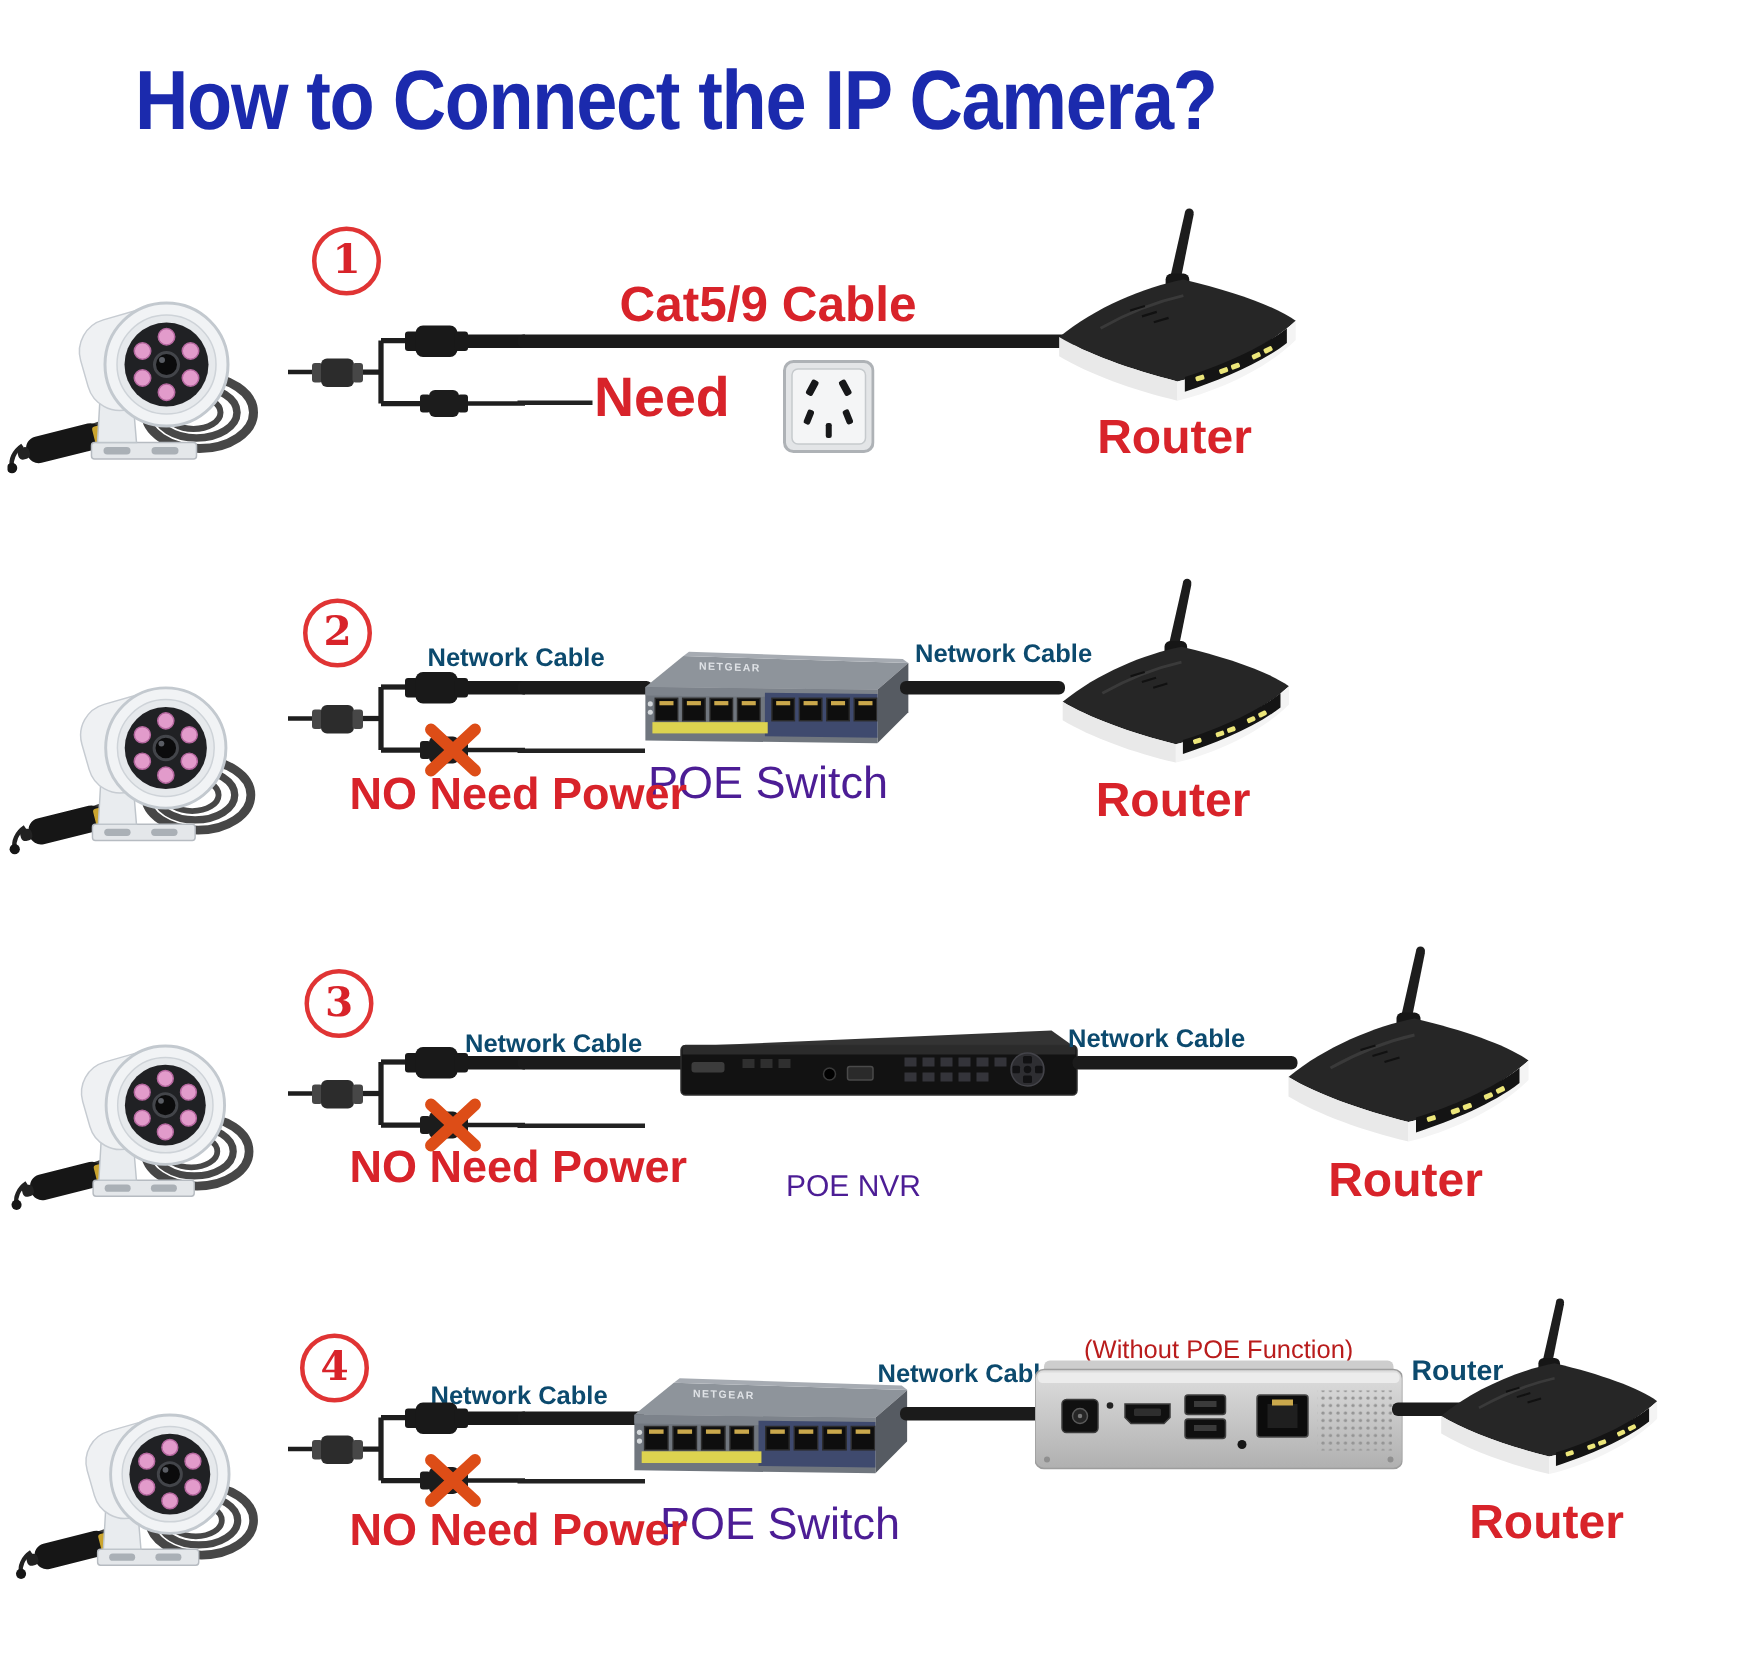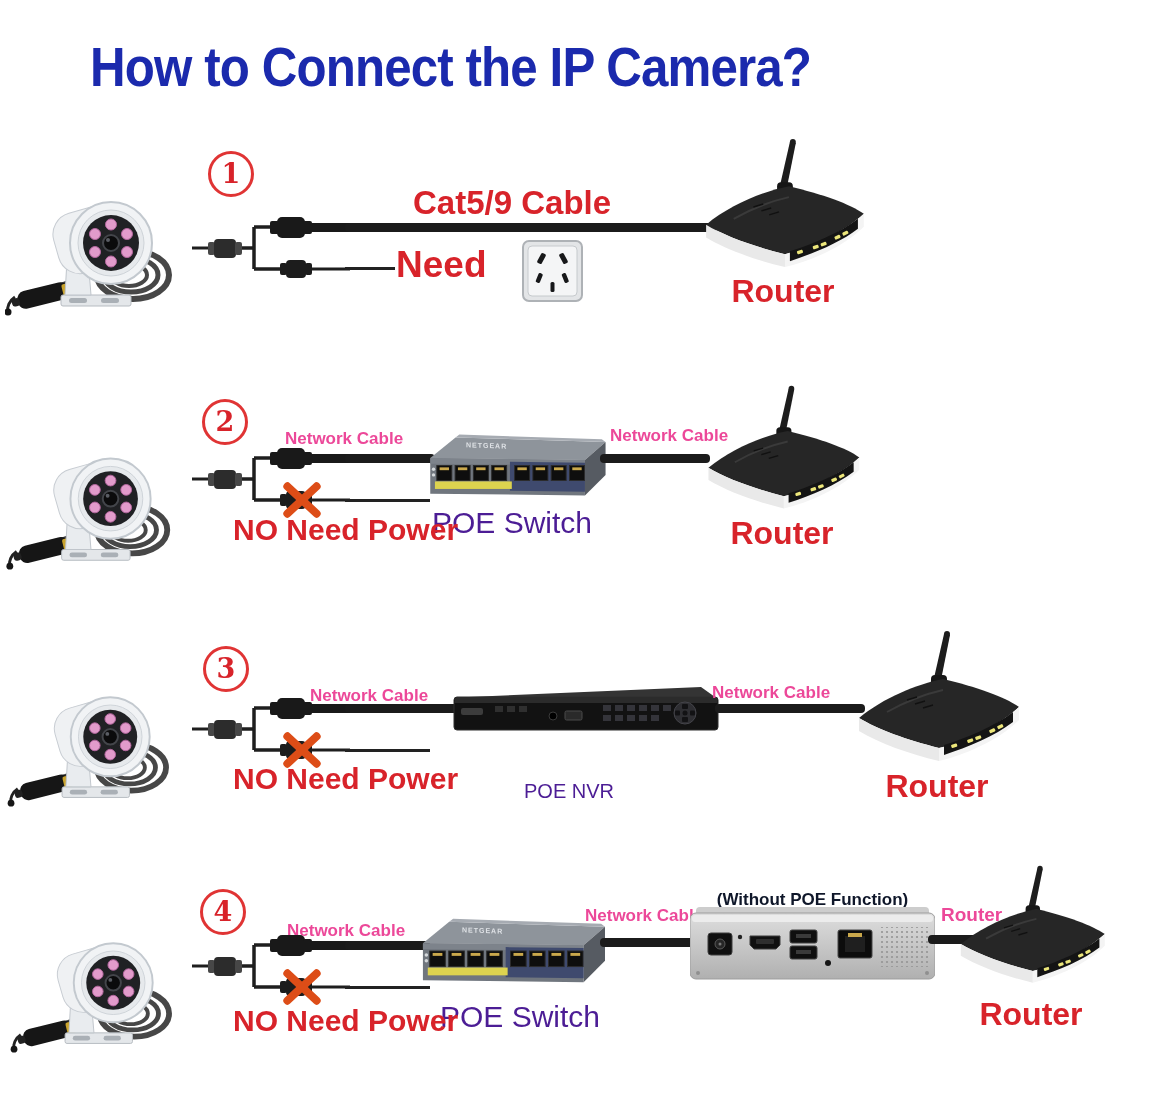--- a/index.html
+++ b/index.html
@@ -8,21 +8,21 @@
   .abs{position:absolute;}
   #title{position:absolute;left:90px;top:34px;font-size:56px;font-weight:bold;
          color:#1b2aad;letter-spacing:-1px;transform:scaleX(0.88);transform-origin:left top;
          white-space:nowrap;}
   .num{position:absolute;width:40px;height:40px;border:3px solid #e03434;border-radius:50%;
        color:#d8232a;font:700 27px "DejaVu Serif",serif;text-align:center;line-height:40px;}
   .cable{position:absolute;height:9px;background:#1b1b1b;border-radius:4px;}
   .wire{position:absolute;height:3px;background:#222;}
   .lbl{position:absolute;white-space:nowrap;}
   .red-lg{font-weight:bold;color:#d8232a;}
-  .red-sm{font-weight:bold;color:#ec4899;font-size:17px;}
+  .red-sm{font-weight:bold;color:#0c4a6e;font-size:17px;}
   .blk{color:#4c1d95;}
   .ctr{text-align:center;}
   .xmark{position:absolute;width:42px;height:42px;}
   .xmark i{position:absolute;left:-3px;top:17px;width:48px;height:8px;background:#dd4d17;border-radius:4px;}
   .xmark i.b1{transform:rotate(43deg);}
   .xmark i.b2{transform:rotate(-43deg);}
   .brand{position:absolute;font-size:7px;font-weight:bold;color:#dfe2e6;letter-spacing:1px;
          transform:skewY(2deg);}
 </style>
 </head>
@@ -307,21 +307,21 @@
   <div class="brand" style="left:462px;top:927px">NETGEAR</div>
   <div class="lbl blk" style="left:440px;top:1000px;font-size:30px">POE Switch</div>
   <div class="wire" style="left:345px;top:986px;width:85px"></div>
   <div class="xmark" style="left:281px;top:966px">
       <i class="b1"></i>
       <i class="b2"></i>
     </div>
   <div class="lbl red-lg" style="left:233px;top:1004px;font-size:30px">NO Need Power</div>
   <div class="lbl red-sm" style="left:585px;top:906px">Network Cable</div>
   <div class="cable" style="left:600px;top:938px;width:95px"></div>
-  <div class="lbl ctr" style="left:690px;top:890px;width:245px;font-size:17px;font-weight:bold;color:#0f172a">(Without POE Function)</div>
+  <div class="lbl ctr" style="left:690px;top:890px;width:245px;font-size:17px;font-weight:normal;color:#b91c1c">(Without POE Function)</div>
   <svg class="abs" style="left:690px;top:905px;width:245px;height:78px">
       <use href="#sym-nvr"></use>
     </svg>
   <div class="lbl red-sm" style="left:941px;top:904px;font-size:19px">Router</div>
   <div class="cable" style="left:928px;top:935px;width:80px"></div>
   <svg class="abs" style="left:950px;top:856px;width:162px;height:140px">
       <use href="#sym-router"></use>
     </svg>
   <div class="lbl red-lg ctr" style="left:950px;top:996px;width:162px;font-size:32px">Router</div>
 

